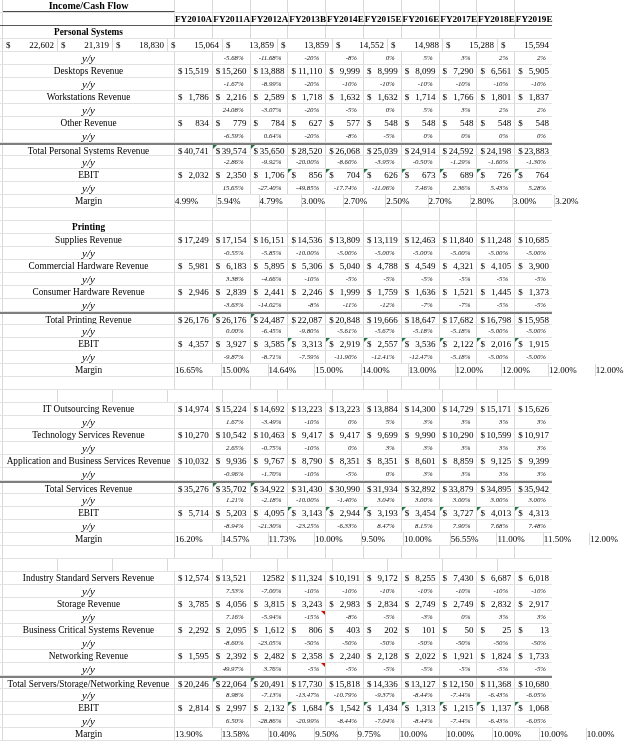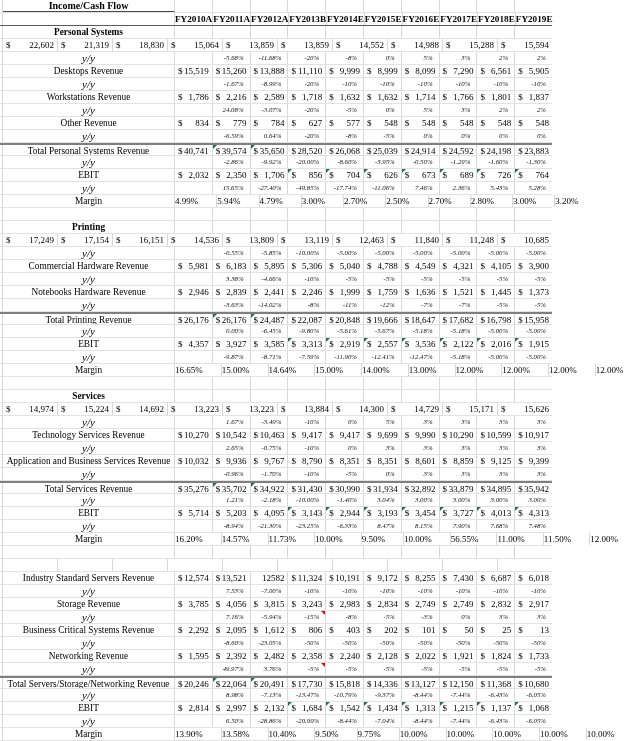--- a/index.html
+++ b/index.html
@@ -474,20 +474,21 @@
       <div class="cell"></div>
       <div class="cell"></div>
       <div class="cell"></div>
       <div class="cell"></div>
       <div class="cell"></div>
       <div class="cell"></div>
       <div class="cell"></div>
     </div>
     <div class="row r-money">
       <div class="colA"></div>
+      <div class="lbl">Supplies Revenue</div>
       <div class="cell">
         <div class="usd">$</div>
         <div class="val">17,249</div>
       </div>
       <div class="cell">
         <div class="usd">$</div>
         <div class="val">17,154</div>
       </div>
       <div class="cell">
         <div class="usd">$</div>
@@ -589,21 +590,21 @@
       <div class="cell">-10%</div>
       <div class="cell">-5%</div>
       <div class="cell">-5%</div>
       <div class="cell">-5%</div>
       <div class="cell">-5%</div>
       <div class="cell">-5%</div>
       <div class="cell">-5%</div>
     </div>
     <div class="row r-money">
       <div class="colA"></div>
-      <div class="lbl">Notebooks Hardware Revenue</div>
+      <div class="lbl">Consumer Hardware Revenue</div>
       <div class="cell">
         <div class="usd">$</div>
         <div class="val">2,946</div>
       </div>
       <div class="cell">
         <div class="usd">$</div>
         <div class="val">2,839</div>
       </div>
       <div class="cell">
         <div class="usd">$</div>
@@ -791,34 +792,34 @@
       <div class="cell"></div>
       <div class="cell"></div>
       <div class="cell"></div>
       <div class="cell"></div>
       <div class="cell"></div>
       <div class="cell"></div>
       <div class="cell"></div>
     </div>
     <div class="row r-section">
       <div class="colA"></div>
-      <div class="lbl">Services</div>
-      <div class="cell"></div>
-      <div class="cell"></div>
-      <div class="cell"></div>
-      <div class="cell"></div>
-      <div class="cell"></div>
-      <div class="cell"></div>
-      <div class="cell"></div>
-      <div class="cell"></div>
-      <div class="cell"></div>
-      <div class="cell"></div>
-    </div>
-    <div class="row r-money">
-      <div class="colA"></div>
+      <div class="cell"></div>
+      <div class="cell"></div>
+      <div class="cell"></div>
+      <div class="cell"></div>
+      <div class="cell"></div>
+      <div class="cell"></div>
+      <div class="cell"></div>
+      <div class="cell"></div>
+      <div class="cell"></div>
+      <div class="cell"></div>
+    </div>
+    <div class="row r-money">
+      <div class="colA"></div>
+      <div class="lbl">IT Outsourcing Revenue</div>
       <div class="cell">
         <div class="usd">$</div>
         <div class="val">14,974</div>
       </div>
       <div class="cell">
         <div class="usd">$</div>
         <div class="val">15,224</div>
       </div>
       <div class="cell">
         <div class="usd">$</div>

